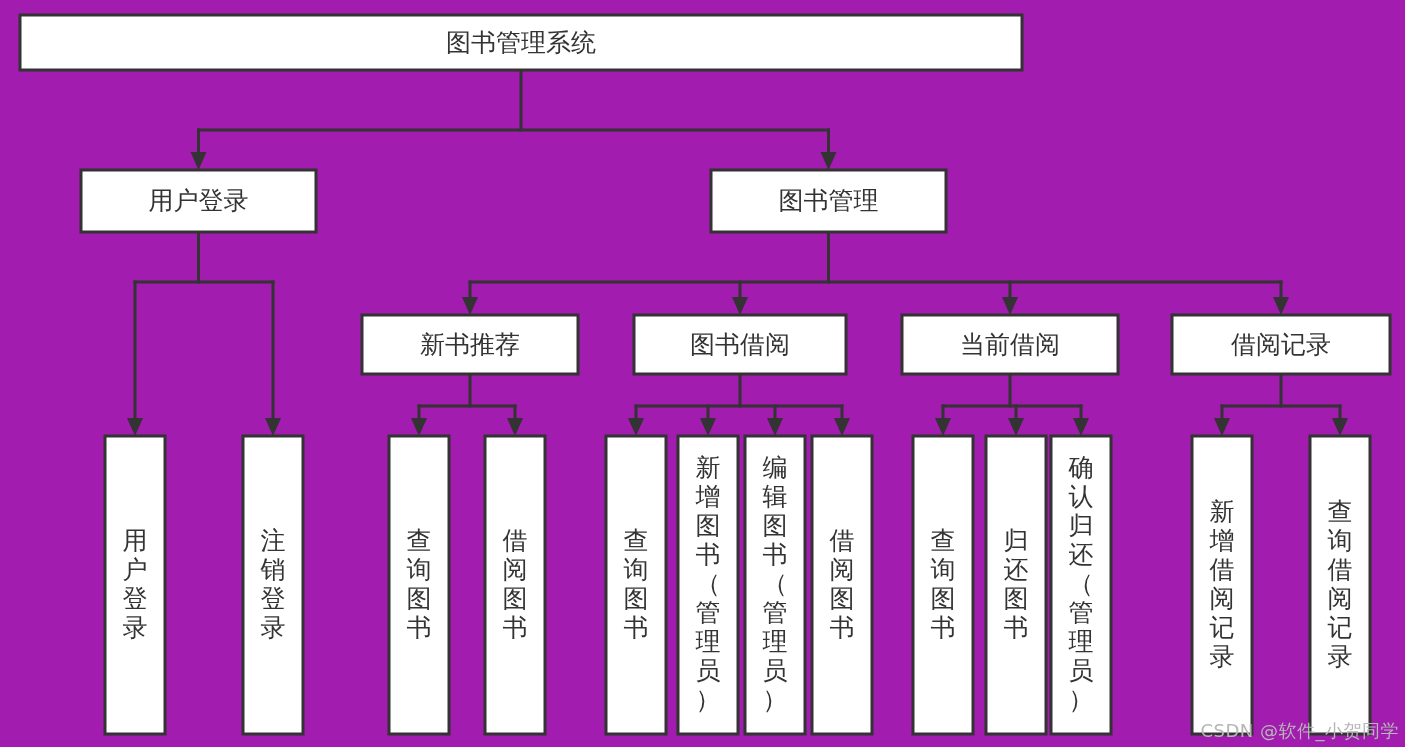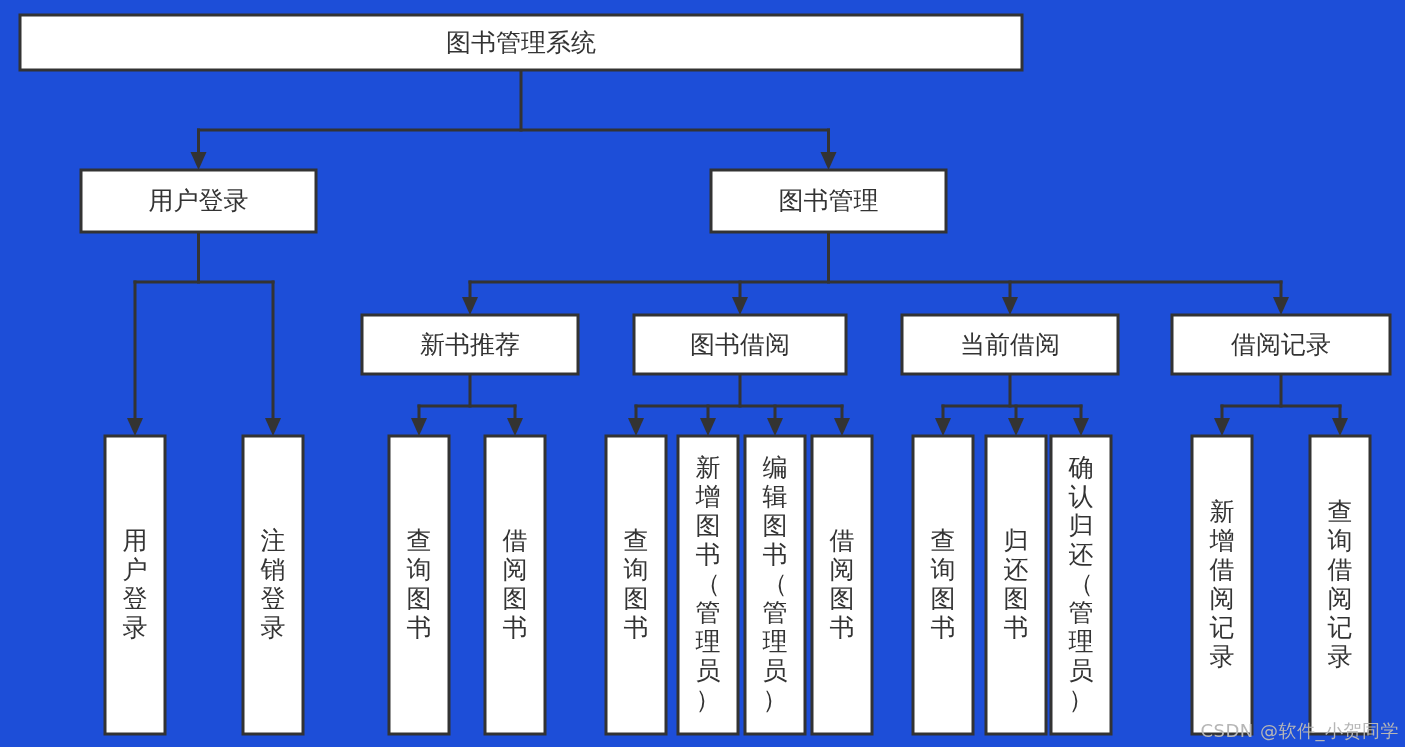--- a/index.html
+++ b/index.html
@@ -11,21 +11,21 @@
   body {
     font-family: "DejaVu Sans", "Liberation Sans", sans-serif;
     width: 1405px;
     height: 747px;
     overflow: hidden;
   }
   #diagram-root {
     position: relative;
     width: 1405px;
     height: 747px;
-    background: #1d4ed8;
+    background: #a21caf;
   }
   svg.diagram-canvas {
     position: absolute;
     top: 0;
     left: 0;
     width: 1405px;
     height: 747px;
     display: block;
   }
   .node-box {

